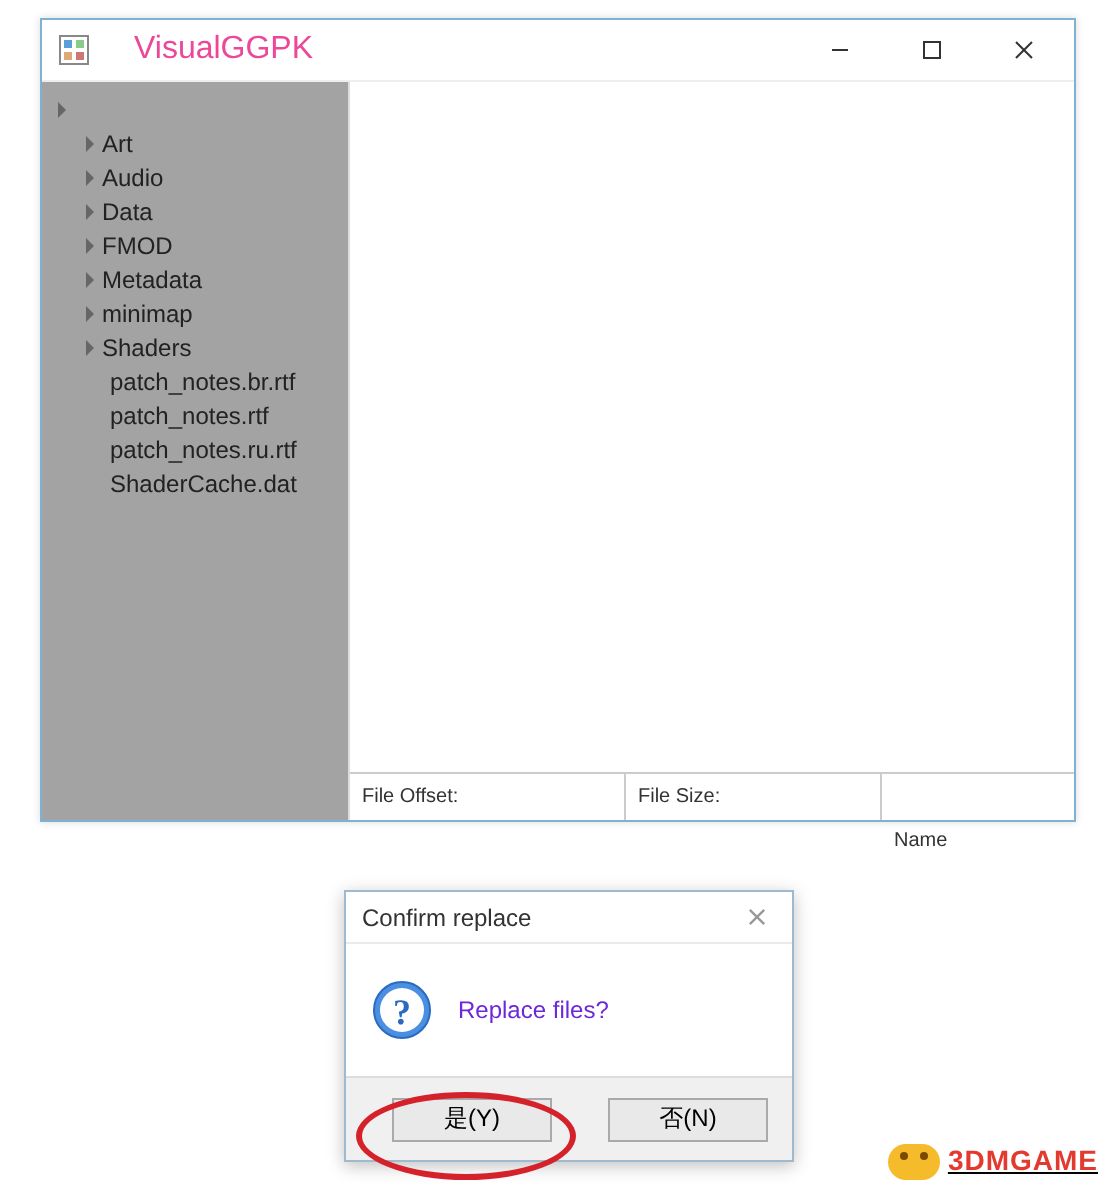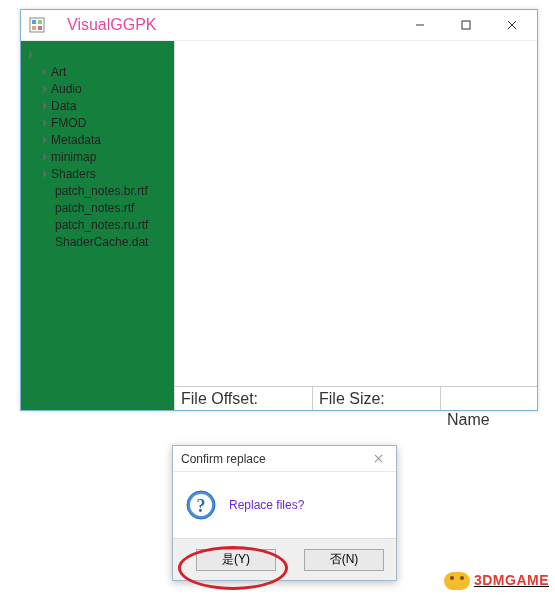--- a/index.html
+++ b/index.html
@@ -47,21 +47,21 @@
 }
 .win-btn svg { width: 10px; height: 10px; stroke: #333; stroke-width: 1; fill: none; }
 
 .client-area {
   display: flex;
   height: calc(100% - 31px);
 }
 .tree-pane {
   width: 154px;
   border-right: 1px solid #ddd;
-  background: #15803d;
+  background: #a3a3a3;
   padding: 5px 0 0 0;
   overflow: hidden;
 }
 .tree ul { list-style: none; }
 .tree-root { padding-left: 8px; }
 .node-row {
   display: flex; align-items: center;
   height: 17px;
   white-space: nowrap;
   padding-right: 2px;
@@ -85,21 +85,21 @@
   flex-direction: column;
 }
 .content-area {
   flex: 1;
   background: #fff;
 }
 .status-bar {
   height: 24px;
   border-top: 1px solid #ccc;
   display: flex;
-  font-size: 16px;
+  font-size: 10px;
 }
 .status-cell {
   display: flex; align-items: center;
   padding: 0 6px;
   border-right: 1px solid #ccc;
 }
 .status-label { color: #333; margin-right: 4px; }
 .status-cell.offset { width: 138px; }
 .status-cell.size { width: 128px; }
 .status-cell.name { flex:1; border-right: none; margin-top: 33px; }

